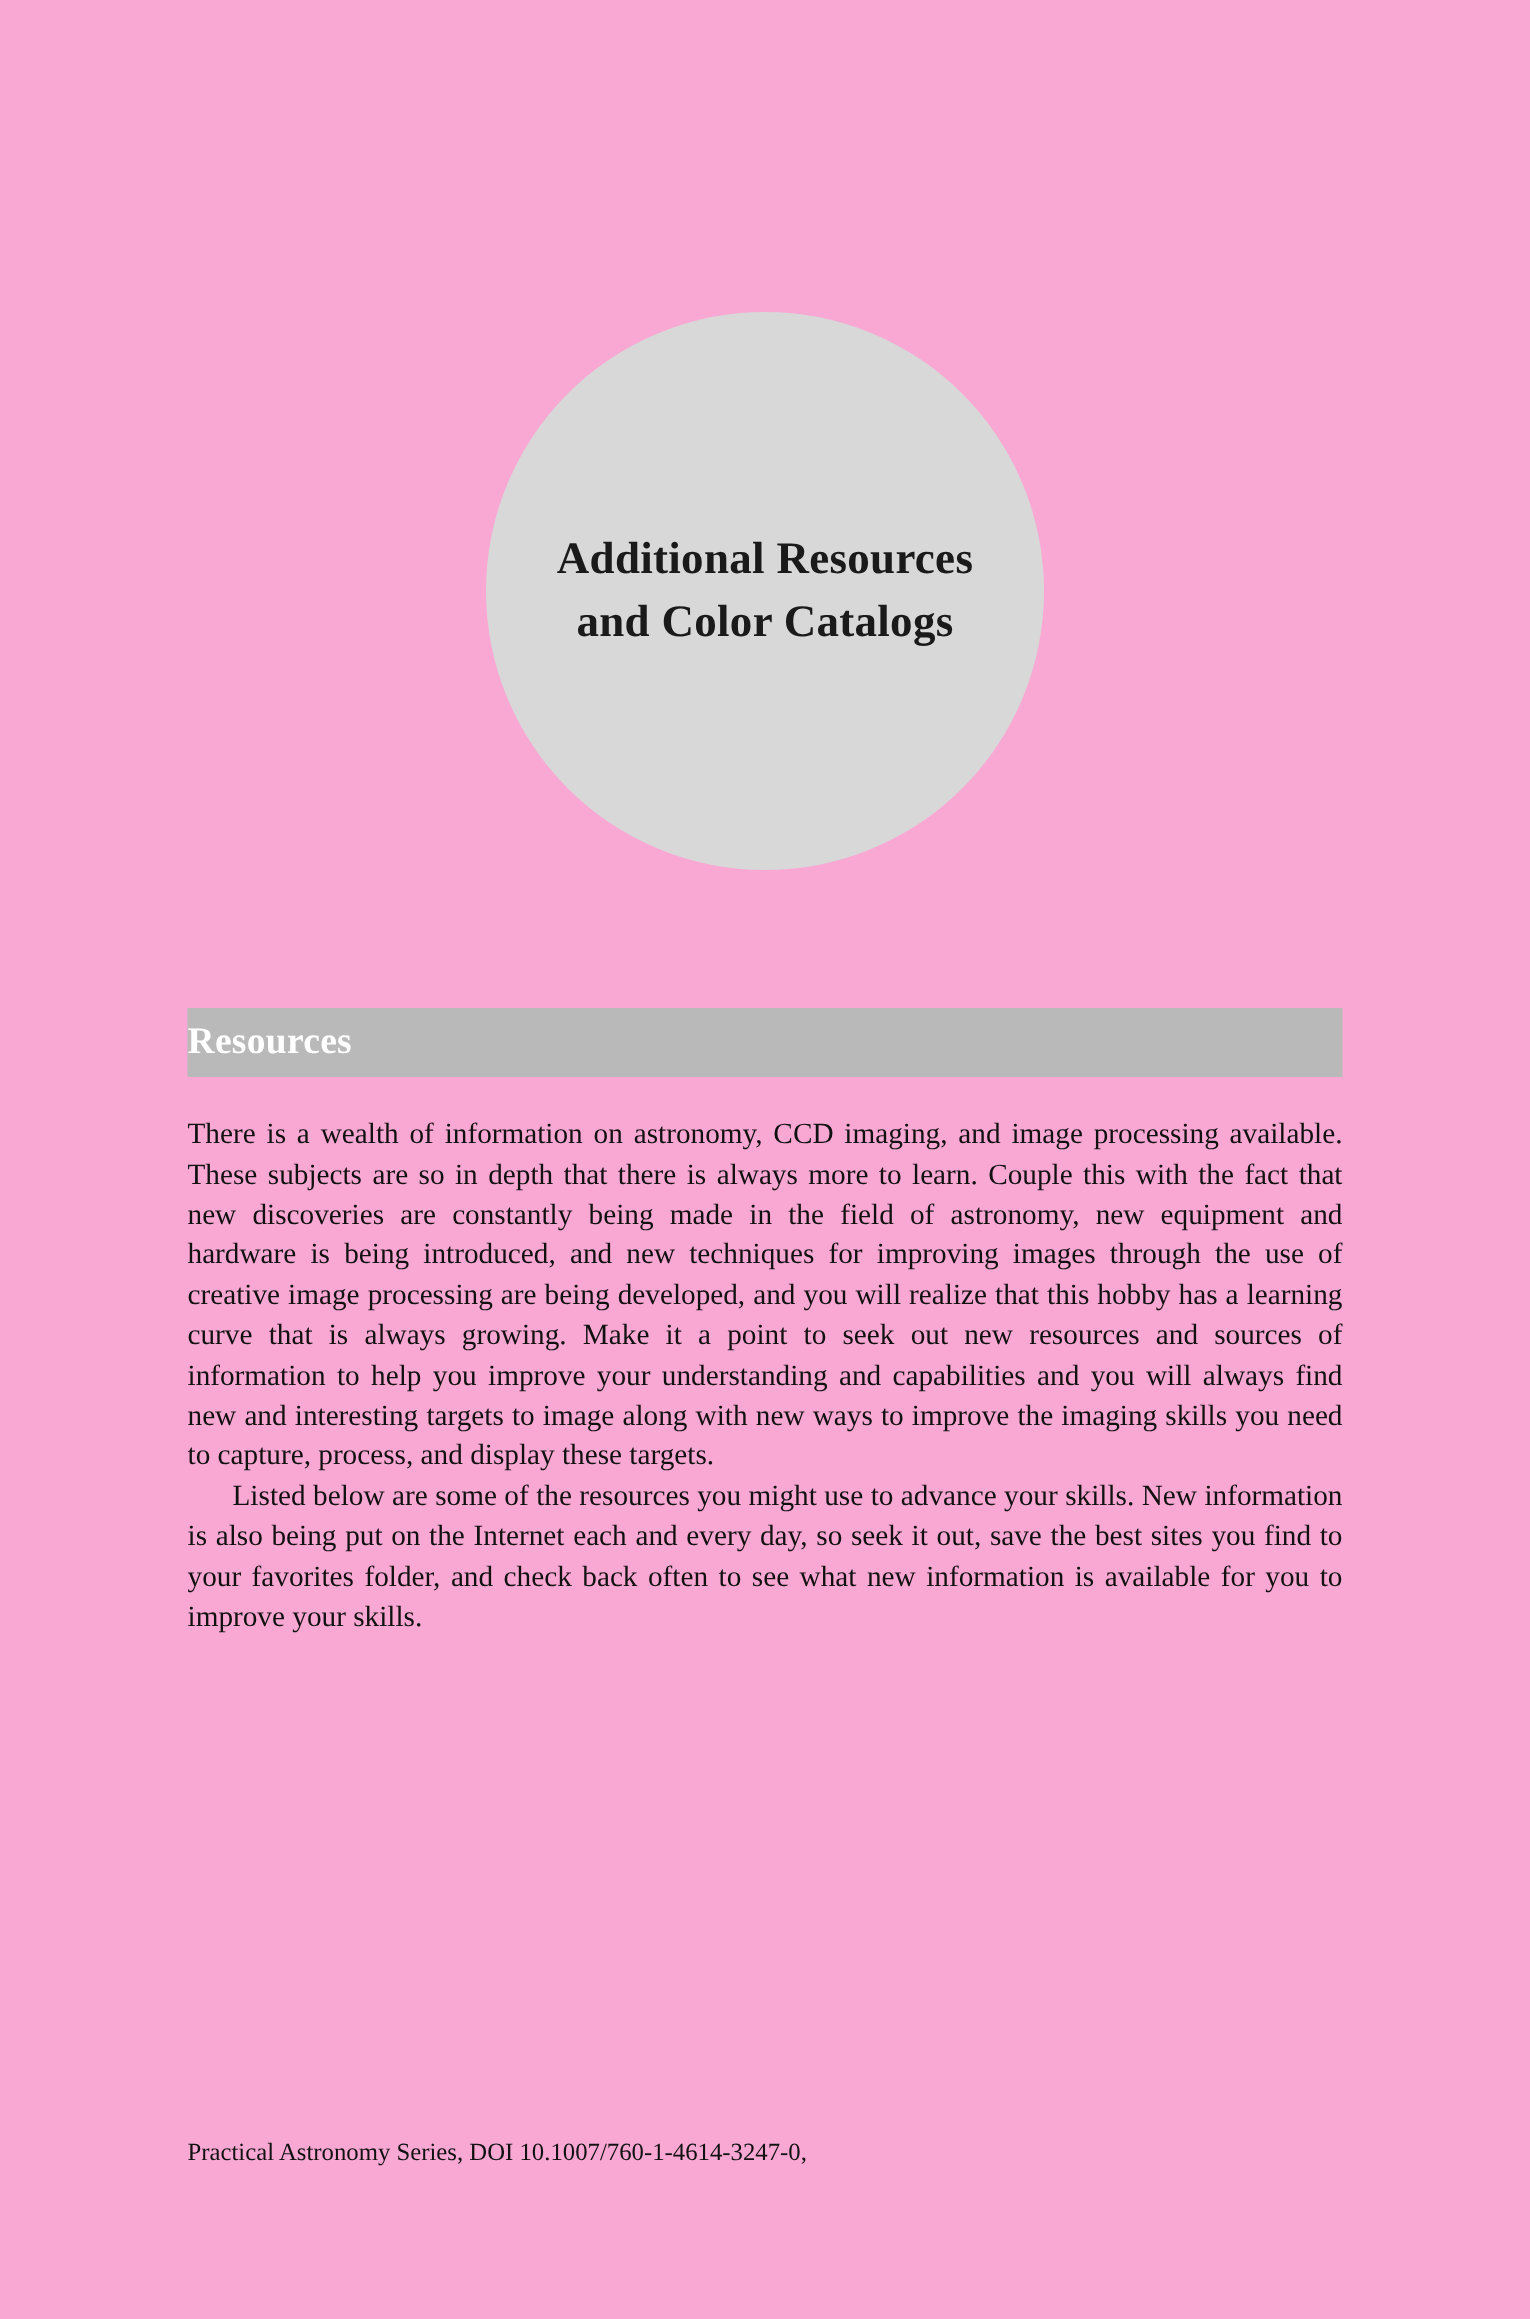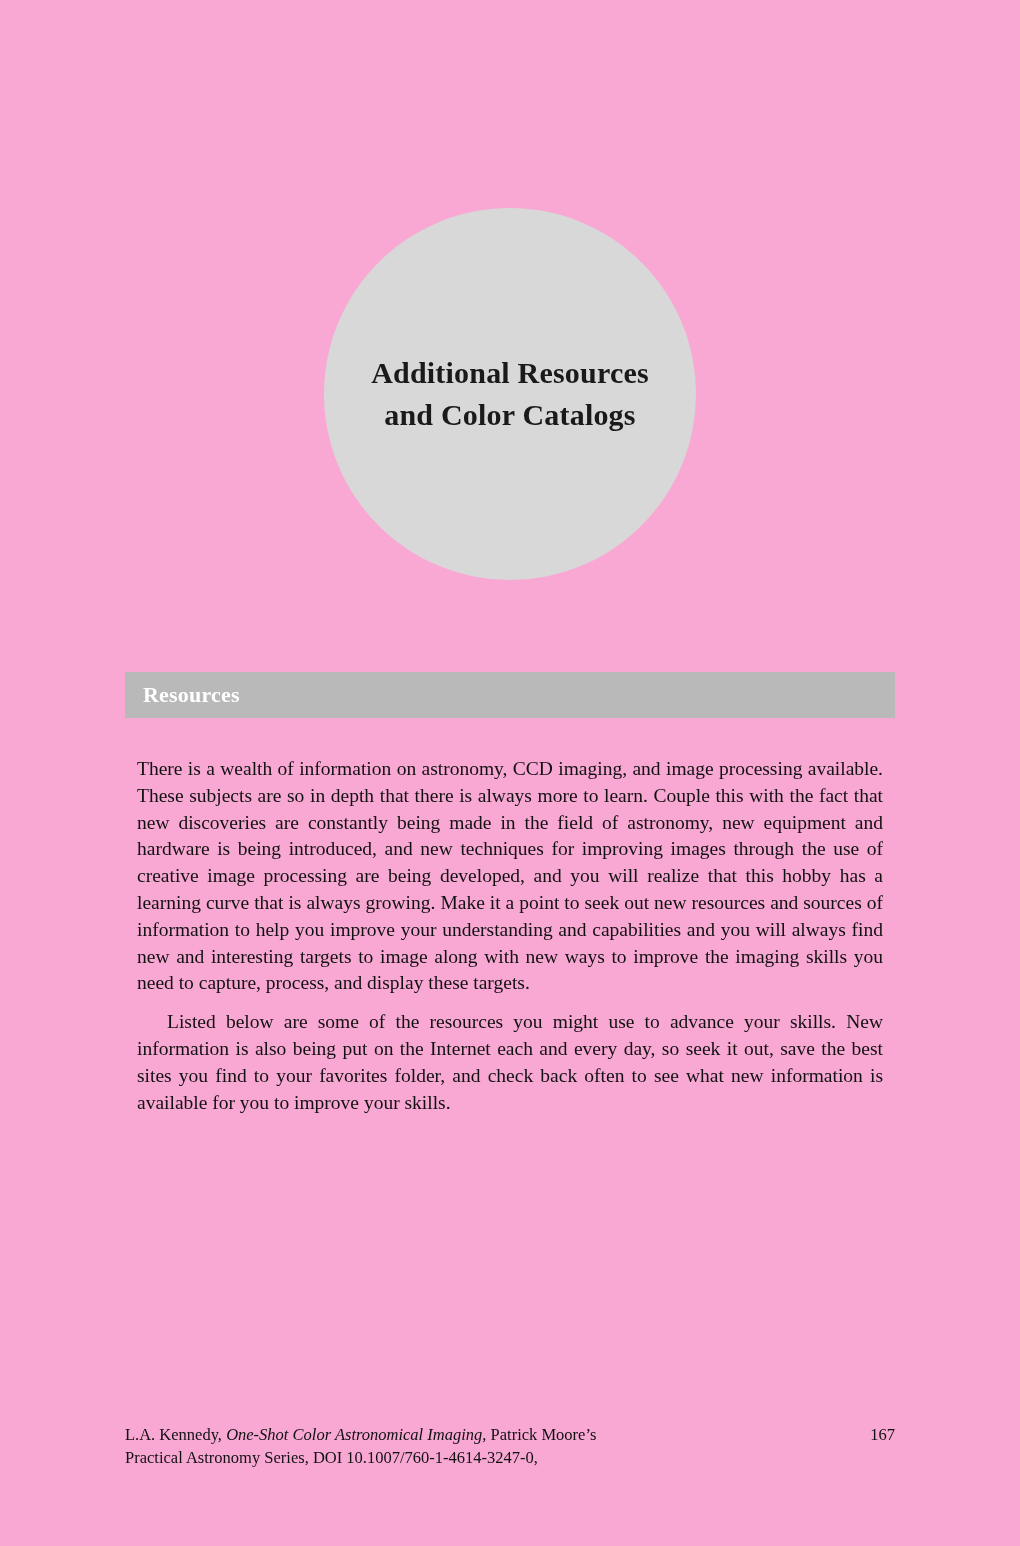--- a/index.html
+++ b/index.html
@@ -47,38 +47,37 @@
     left: 125px;
     top: 672px;
     width: 770px;
     height: 46px;
     background: var(--banner-bg, #b9b9b9);
     display: flex;
     align-items: center;
   }
   .section-heading {
     font-weight: bold;
-    font-size: 22px;
+    font-size: 25px;
     color: var(--banner-text, #ffffff);
-    padding-left: 18px;
     letter-spacing: 0.2px;
   }
   
   .body-text {
     position: absolute;
     left: 125px;
     top: 744px;
     width: 770px;
     font-size: 19.5px;
     line-height: 26.8px;
     text-align: justify;
     color: #111111;
   }
   .body-text p {
-    margin: 12px;
+    margin: 0;
   }
   .body-text p.indent {
     text-indent: 30px;
   }
   
   .page-footer {
     position: absolute;
     left: 125px;
     top: 1424px;
     width: 770px;
@@ -115,20 +114,16 @@
   <div class="section-banner">
     <span class="section-heading">Resources</span>
   </div>
 
   <div class="body-text">
     <p>There is a wealth of information on astronomy, CCD imaging, and image processing available. These subjects are so in depth that there is always more to learn. Couple this with the fact that new discoveries are constantly being made in the field of astronomy, new equipment and hardware is being introduced, and new techniques for improving images through the use of creative image processing are being developed, and you will realize that this hobby has a learning curve that is always growing. Make it a point to seek out new resources and sources of information to help you improve your understanding and capabilities and you will always find new and interesting targets to image along with new ways to improve the imaging skills you need to capture, process, and display these targets.</p>
     <p class="indent">Listed below are some of the resources you might use to advance your skills. New information is also being put on the Internet each and every day, so seek it out, save the best sites you find to your favorites folder, and check back often to see what new information is available for you to improve your skills.</p>
   </div>
 
   <div class="page-footer">
-    <div class="footer-line1">
-      <span>L.A. Kennedy, </span><span class="italic">One-Shot Color Astronomical Imaging</span><span>, Patrick Moore’s</span>
-      <span class="page-number">167</span>
-    </div>
     <div>Practical Astronomy Series, DOI 10.1007/760-1-4614-3247-0,</div>
   </div>
 
 </div>
 
 </body></html>

